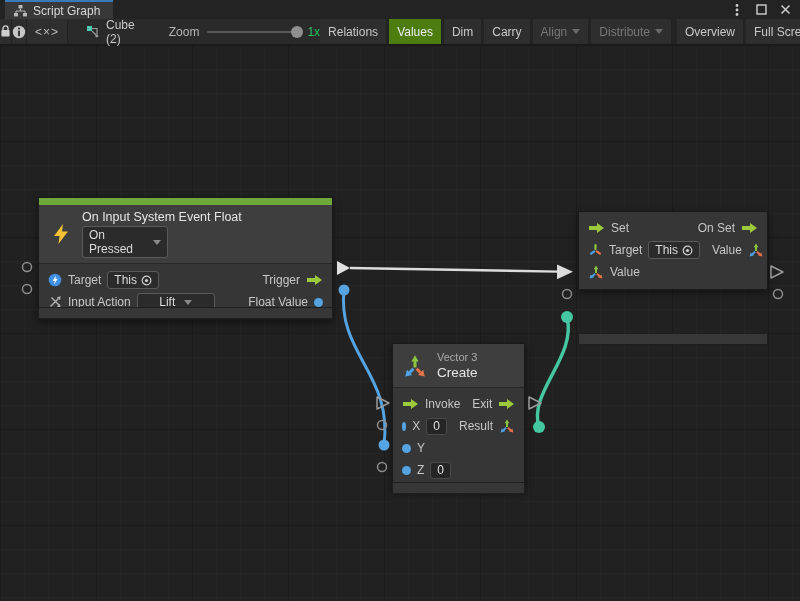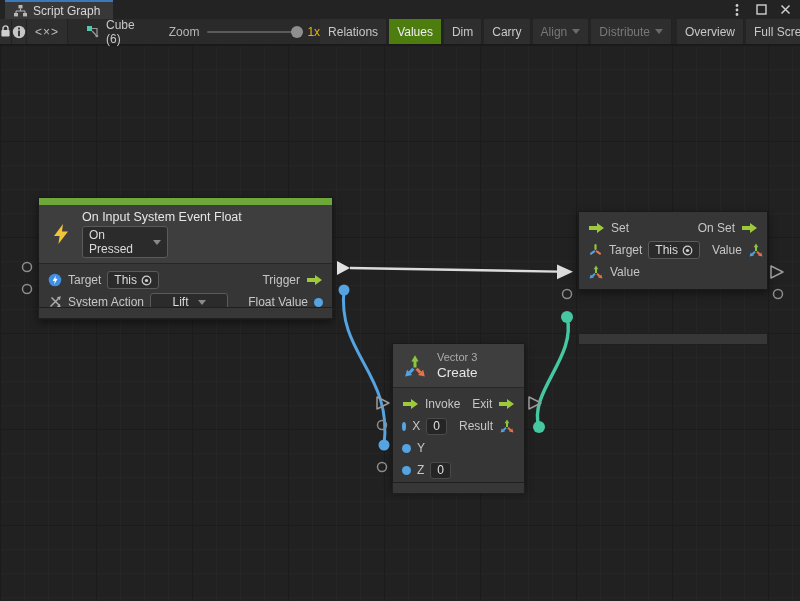--- a/index.html
+++ b/index.html
@@ -25,21 +25,21 @@
   .tb-btn.icon-only { width:30px; padding:0; }
   .tb-btn.wide { width:74px; }
   .tb-btn.active { background:#4d7c0f; color:#eee; }
   .tb-btn.disabled { color:#787878; }
   .seg-gap { width:2px; background:#242424; }
   .graph-pointer { display:flex; align-items:center; gap:6px; margin-left:12px; padding:0 6px; }
   .zoom-group { display:flex; align-items:center; gap:8px; margin-left:28px; }
   .zoom-track { position:relative; width:92px; height:2px; background:#5a5a5a; border-radius:1px; }
   .zoom-thumb { position:absolute; right:-4px; top:-5px; width:12px; height:12px; border-radius:50%;
     background:#8f8f8f; }
-  .zoom-level { color:#eab308; }
+  .zoom-level { color:#22c55e; }
   .tb-right { margin-left:auto; display:flex; align-items:stretch; }
   .caret-down { width:0; height:0; border-left:4px solid transparent; border-right:4px solid transparent;
     border-top:5px solid #8a8a8a; margin-left:5px; display:inline-block; }
   .tb-btn.disabled .caret-down { border-top-color:#6a6a6a; }
 
   
   .canvas { position:absolute; left:0; top:45px; width:800px; height:556px; background-color:#212121;
     background-image:
       linear-gradient(#1b1b1b 1px, transparent 1px),
       linear-gradient(90deg,#1b1b1b 1px, transparent 1px),
@@ -137,21 +137,21 @@
       <span style="color:#bdbdbd; letter-spacing:1px;">&lt;×&gt;</span>
     </div>
     <div class="graph-pointer">
       <span class="icon">
         <svg width="14" height="14" viewBox="0 0 14 14">
           <rect x="1" y="1" width="5" height="5" fill="#4ec9b0"></rect>
           <path d="M6 6 L10 10 M6 3.5 L11 3.5 L11 9" stroke="#9a9a9a" stroke-width="1.2" fill="none"></path>
           <circle cx="10.8" cy="10.8" r="1.5" fill="#9a9a9a"></circle>
         </svg>
       </span>
-      <span>Cube (6)</span>
+      <span>Cube (2)</span>
     </div>
     <div class="zoom-group">
       <span style="color:#b5b5b5;">Zoom</span>
       <span class="zoom-track">
         <span class="zoom-thumb"></span>
       </span>
       <span class="zoom-level">1x</span>
     </div>
     <div class="tb-right">
       <div class="tb-btn">Relations</div>
@@ -223,21 +223,21 @@
         </span>
       </div>
       <div class="row">
         <span class="icon">
           <svg width="14" height="14" viewBox="0 0 14 14">
             <path d="M2.5 11.5 L10.5 3.5 M3.5 2.5 L11.5 10.5" stroke="#adadad" stroke-width="1.5" fill="none"></path>
             <polygon points="12.8,1.2 8.8,2.2 11.8,5.2" fill="#adadad"></polygon>
             <polygon points="12.8,12.8 11.8,8.8 8.8,11.8" fill="#adadad"></polygon>
           </svg>
         </span>
-        <span>System Action</span>
+        <span>Input Action</span>
         <span class="pill dd" style="width:78px;">
           <span>Lift</span>
           <span class="caret-down"></span>
         </span>
         <span class="spacer"></span>
         <span>Float Value</span>
         <span class="port-dot-inline"></span>
       </div>
     </div>
   </div>

